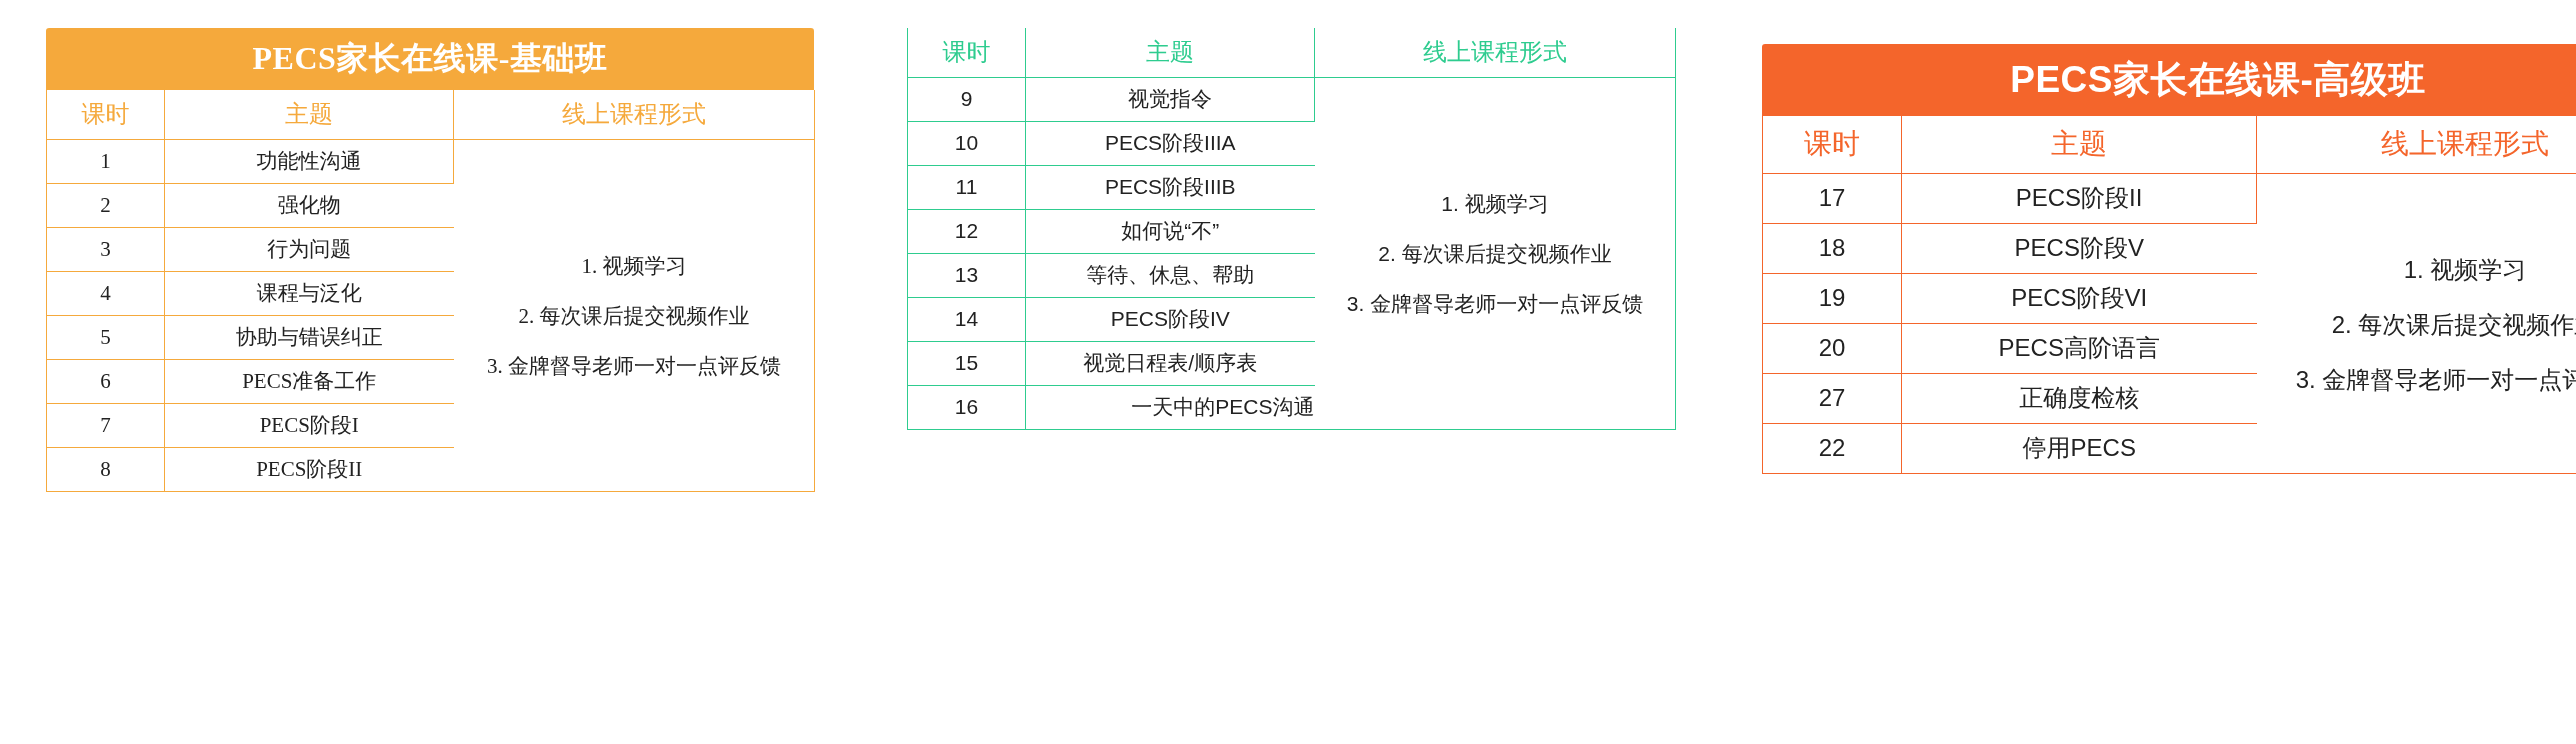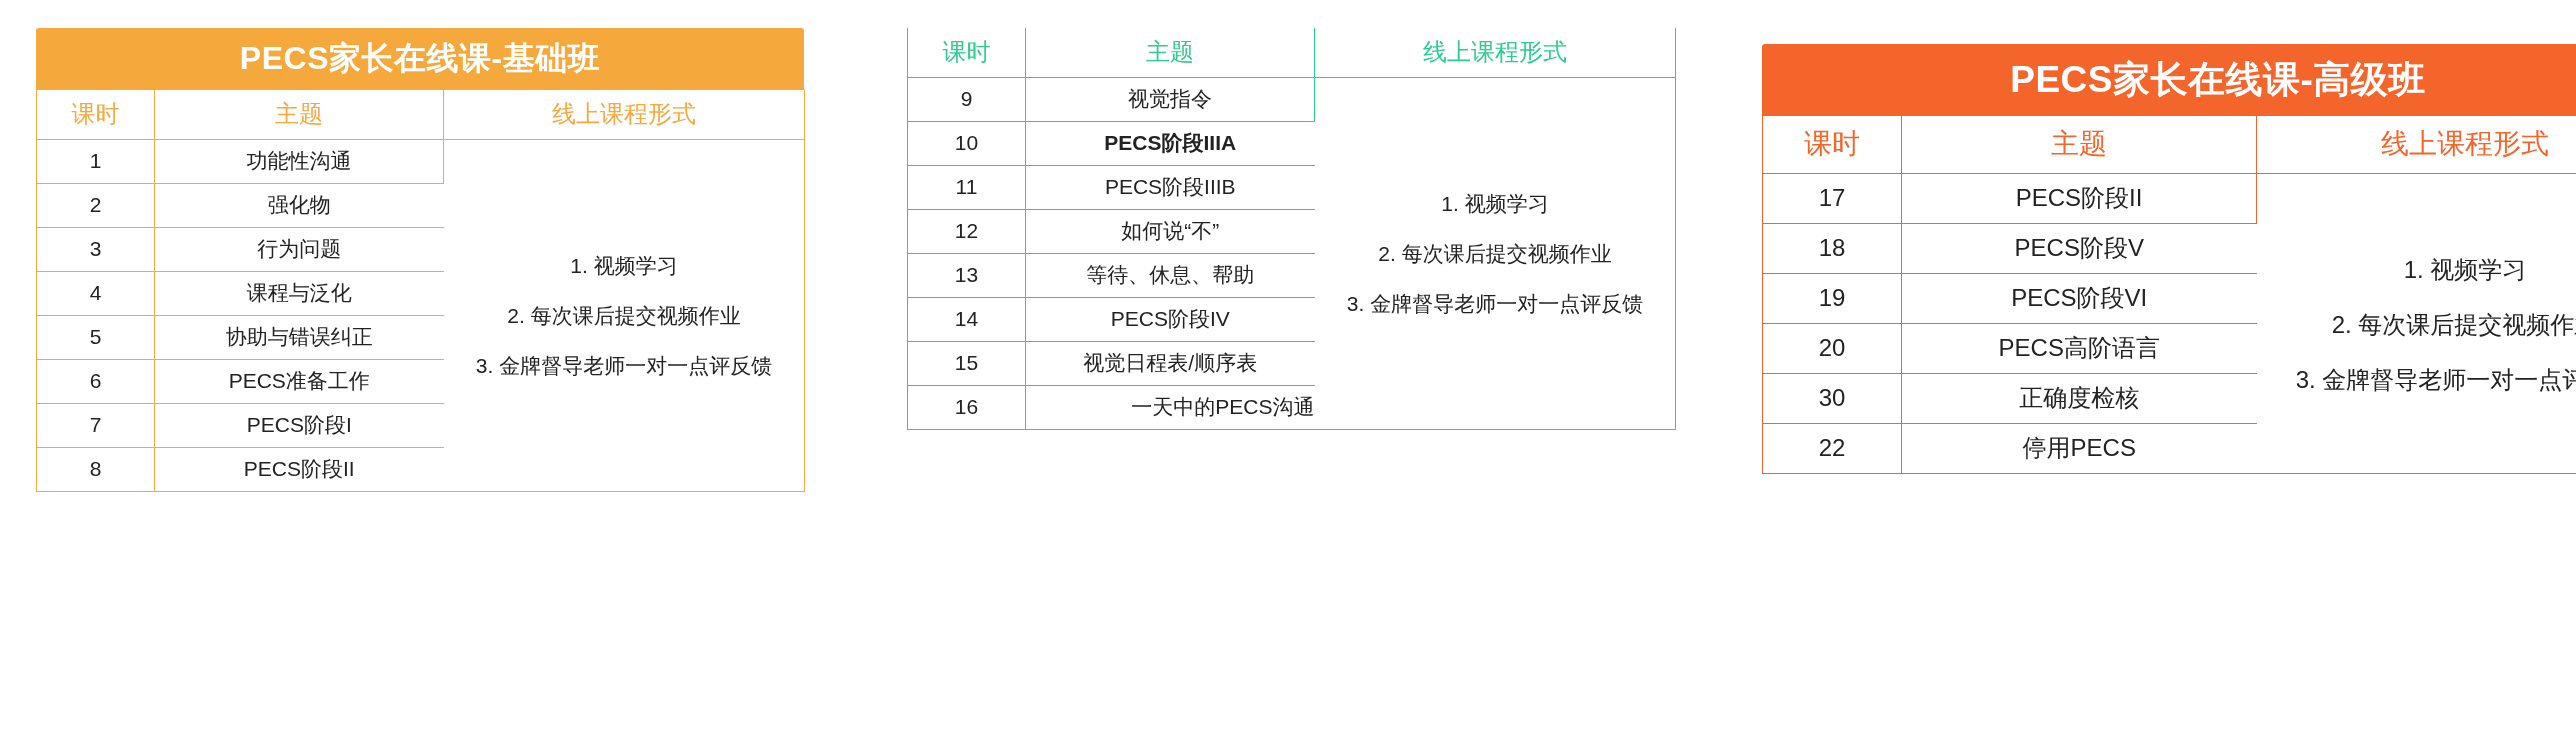--- a/index.html
+++ b/index.html
@@ -21,21 +21,21 @@
     height: 744px;
     display: flex;
     align-items: flex-start;
     justify-content: flex-start;
   }
   .card {
     position: absolute;
     box-sizing: border-box;
   }
   
-  #card-0 { left: 36px;  top: 28px;  width: 768px; }
+  #card-0 { left: 46px;  top: 28px;  width: 768px; font-family: Liberation Serif, serif; }
   #card-1 { left: 907px; top: 28px;  width: 768px; }
   #card-2 { left: 1762px; top: 44px;  width: 912px; }
 
   .card-header {
     box-sizing: border-box;
     width: 100%;
     text-align: center;
     color: #ffffff;
     font-weight: bold;
     letter-spacing: 0.5px;
@@ -173,21 +173,21 @@
           <td class="col-session" style="border-right: 1.5px solid rgb(46, 204, 143); border-bottom: 1.5px solid rgb(46, 204, 143);">9</td>
           <td class="col-topic" style="border-right: 1.5px solid rgb(46, 204, 143); border-bottom: 1.5px solid rgb(46, 204, 143);">视觉指令</td>
           <td class="col-format format-cell" rowspan="8" style="border-right: none; border-bottom: none; color: rgb(34, 34, 34);">
             <p>1. 视频学习</p>
             <p>2. 每次课后提交视频作业</p>
             <p>3. 金牌督导老师一对一点评反馈</p>
           </td>
         </tr>
         <tr>
           <td class="col-session" style="border-right: 1.5px solid rgb(46, 204, 143); border-bottom: 1.5px solid rgb(46, 204, 143);">10</td>
-          <td class="col-topic" style="border-right: none; border-bottom: 1.5px solid rgb(46, 204, 143); font-weight: bold;">PECS阶段IIIA</td>
+          <td class="col-topic" style="border-right: none; border-bottom: 1.5px solid rgb(46, 204, 143);">PECS阶段IIIA</td>
         </tr>
         <tr>
           <td class="col-session" style="border-right: 1.5px solid rgb(46, 204, 143); border-bottom: 1.5px solid rgb(46, 204, 143);">11</td>
           <td class="col-topic" style="border-right: none; border-bottom: 1.5px solid rgb(46, 204, 143);">PECS阶段IIIB</td>
         </tr>
         <tr>
           <td class="col-session" style="border-right: 1.5px solid rgb(46, 204, 143); border-bottom: 1.5px solid rgb(46, 204, 143);">12</td>
           <td class="col-topic" style="border-right: none; border-bottom: 1.5px solid rgb(46, 204, 143);">如何说“不”</td>
         </tr>
         <tr>
@@ -239,21 +239,21 @@
         </tr>
         <tr>
           <td class="col-session" style="border-right: 1.5px solid rgb(244, 101, 43); border-bottom: 1.5px solid rgb(244, 101, 43);">19</td>
           <td class="col-topic" style="border-right: none; border-bottom: 1.5px solid rgb(244, 101, 43);">PECS阶段VI</td>
         </tr>
         <tr>
           <td class="col-session" style="border-right: 1.5px solid rgb(244, 101, 43); border-bottom: 1.5px solid rgb(244, 101, 43);">20</td>
           <td class="col-topic" style="border-right: none; border-bottom: 1.5px solid rgb(244, 101, 43);">PECS高阶语言</td>
         </tr>
         <tr>
-          <td class="col-session" style="border-right: 1.5px solid rgb(244, 101, 43); border-bottom: 1.5px solid rgb(244, 101, 43);">30</td>
+          <td class="col-session" style="border-right: 1.5px solid rgb(244, 101, 43); border-bottom: 1.5px solid rgb(244, 101, 43);">27</td>
           <td class="col-topic" style="border-right: none; border-bottom: 1.5px solid rgb(244, 101, 43);">正确度检核</td>
         </tr>
         <tr>
           <td class="col-session" style="border-right: 1.5px solid rgb(244, 101, 43); border-bottom: none;">22</td>
           <td class="col-topic" style="border-right: none; border-bottom: none;">停用PECS</td>
         </tr>
       </tbody>
     </table>
   </div>
 

